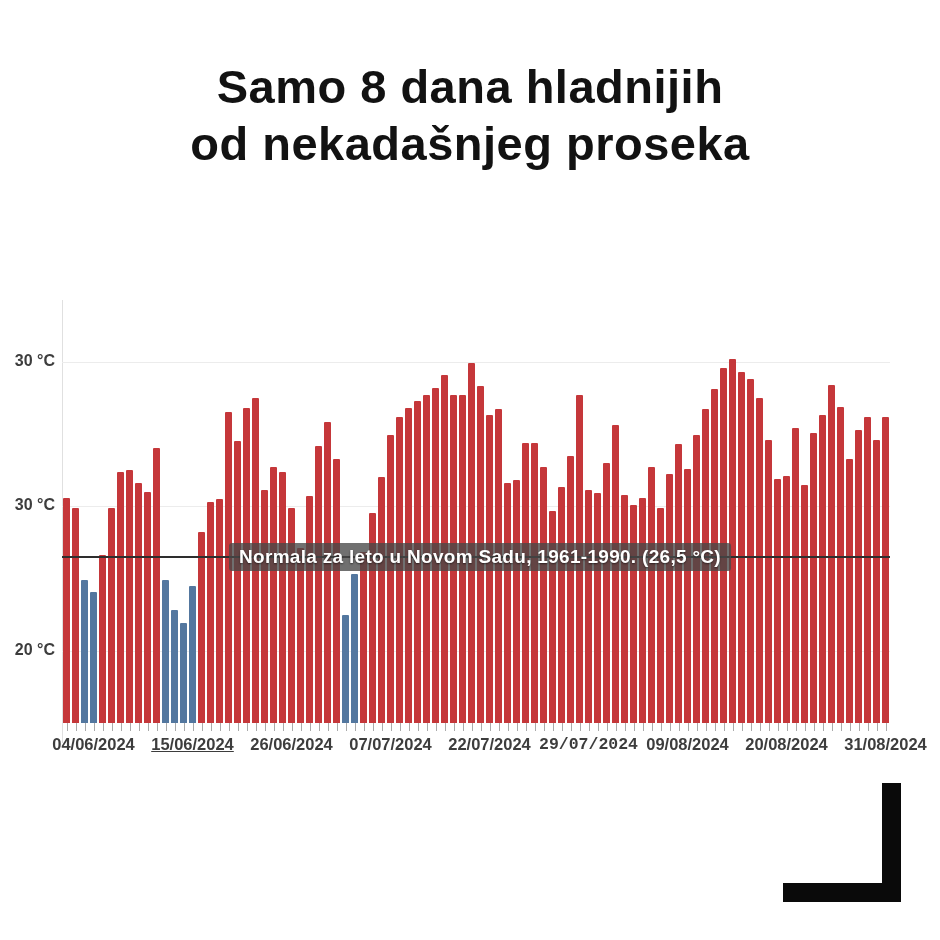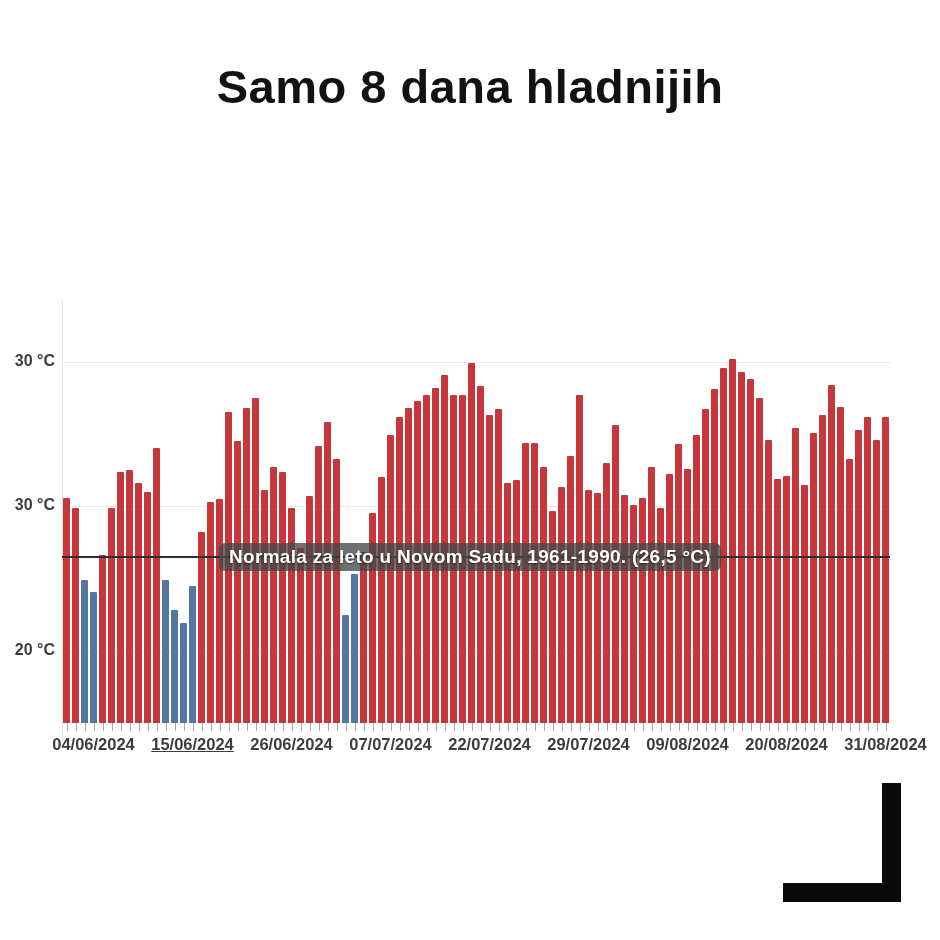--- a/index.html
+++ b/index.html
@@ -48,20 +48,21 @@
   }
   .logo-text .sup{font-size:23px;vertical-align:14px;letter-spacing:-1px;font-weight:800;}
   .corner-v{position:absolute;right:39px;bottom:38px;width:19px;height:119px;background:#0a0a0a;}
   .corner-h{position:absolute;right:39px;bottom:38px;width:118px;height:19px;background:#0a0a0a;}
 </style>
 </head>
 <body>
 
 <div class="title-block">
   <div><span>Samo </span><span class="xbold">8 dana hladnijih</span></div>
+  <div>od nekadašnjeg proseka</div>
 </div>
 
 <div class="chart">
   <div class="y-axis-line"></div>
   <div id="grid-layer">
       <div class="gridline" style="top: 81.75px;"></div>
       <div class="gridline" style="top: 226.25px;"></div>
       <div class="gridline" style="top: 370.75px;"></div>
     </div>
   <div id="ylabel-layer">
@@ -256,25 +257,25 @@
       <div class="tick" style="left: 867.5px;"></div>
       <div class="tick" style="left: 876.5px;"></div>
       <div class="tick" style="left: 885.5px;"></div>
     </div>
   <div id="xlabel-layer">
       <div class="xlabel" style="left: 93.5px;">04/06/2024</div>
       <div class="xlabel" style="left: 192.5px; text-decoration: underline;">15/06/2024</div>
       <div class="xlabel" style="left: 291.5px;">26/06/2024</div>
       <div class="xlabel" style="left: 390.5px;">07/07/2024</div>
       <div class="xlabel" style="left: 489.5px;">22/07/2024</div>
-      <div class="xlabel" style="left: 588.5px;">29/07/2024</div>
+      <div class="xlabel" style="left: 588.5px; font-family: Liberation Mono, monospace;">29/07/2024</div>
       <div class="xlabel" style="left: 687.5px;">09/08/2024</div>
       <div class="xlabel" style="left: 786.5px;">20/08/2024</div>
       <div class="xlabel" style="left: 885.5px;">31/08/2024</div>
     </div>
   <div class="normal-line" id="normal-line" style="top: 275.825px; background: rgb(46, 46, 46);"></div>
-  <div class="normal-label" id="normal-label" style="left: 470px; top: 262.825px; border-radius: 6px;">Normala za leto u Novom Sadu, 1961-1990. (26,5 °C)</div>
+  <div class="normal-label" id="normal-label" style="left: 480px; top: 262.825px;">Normala za leto u Novom Sadu, 1961-1990. (26,5 °C)</div>
 </div>
 
 <div class="logo">
   <div class="corner-v"></div>
   <div class="corner-h"></div>
 </div>
 
 </body></html>

